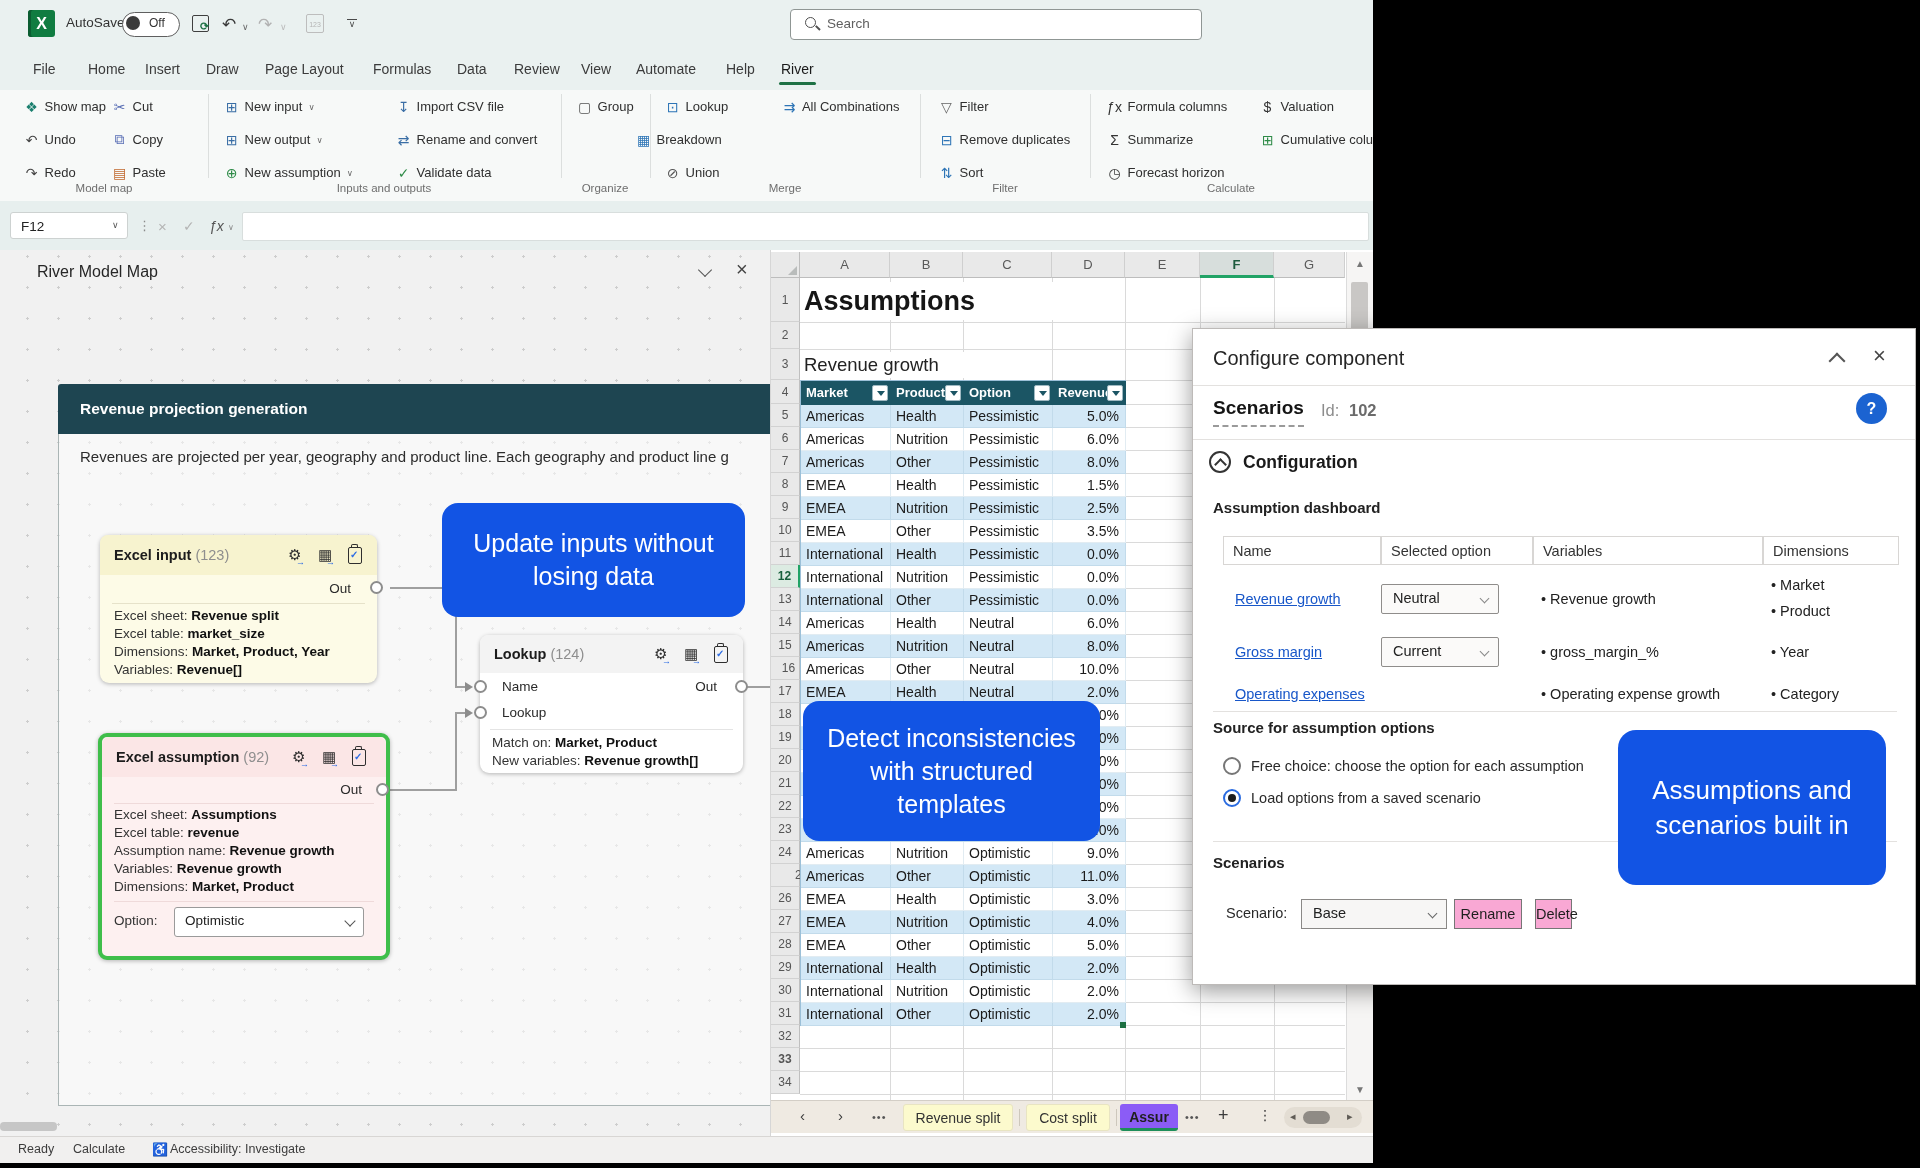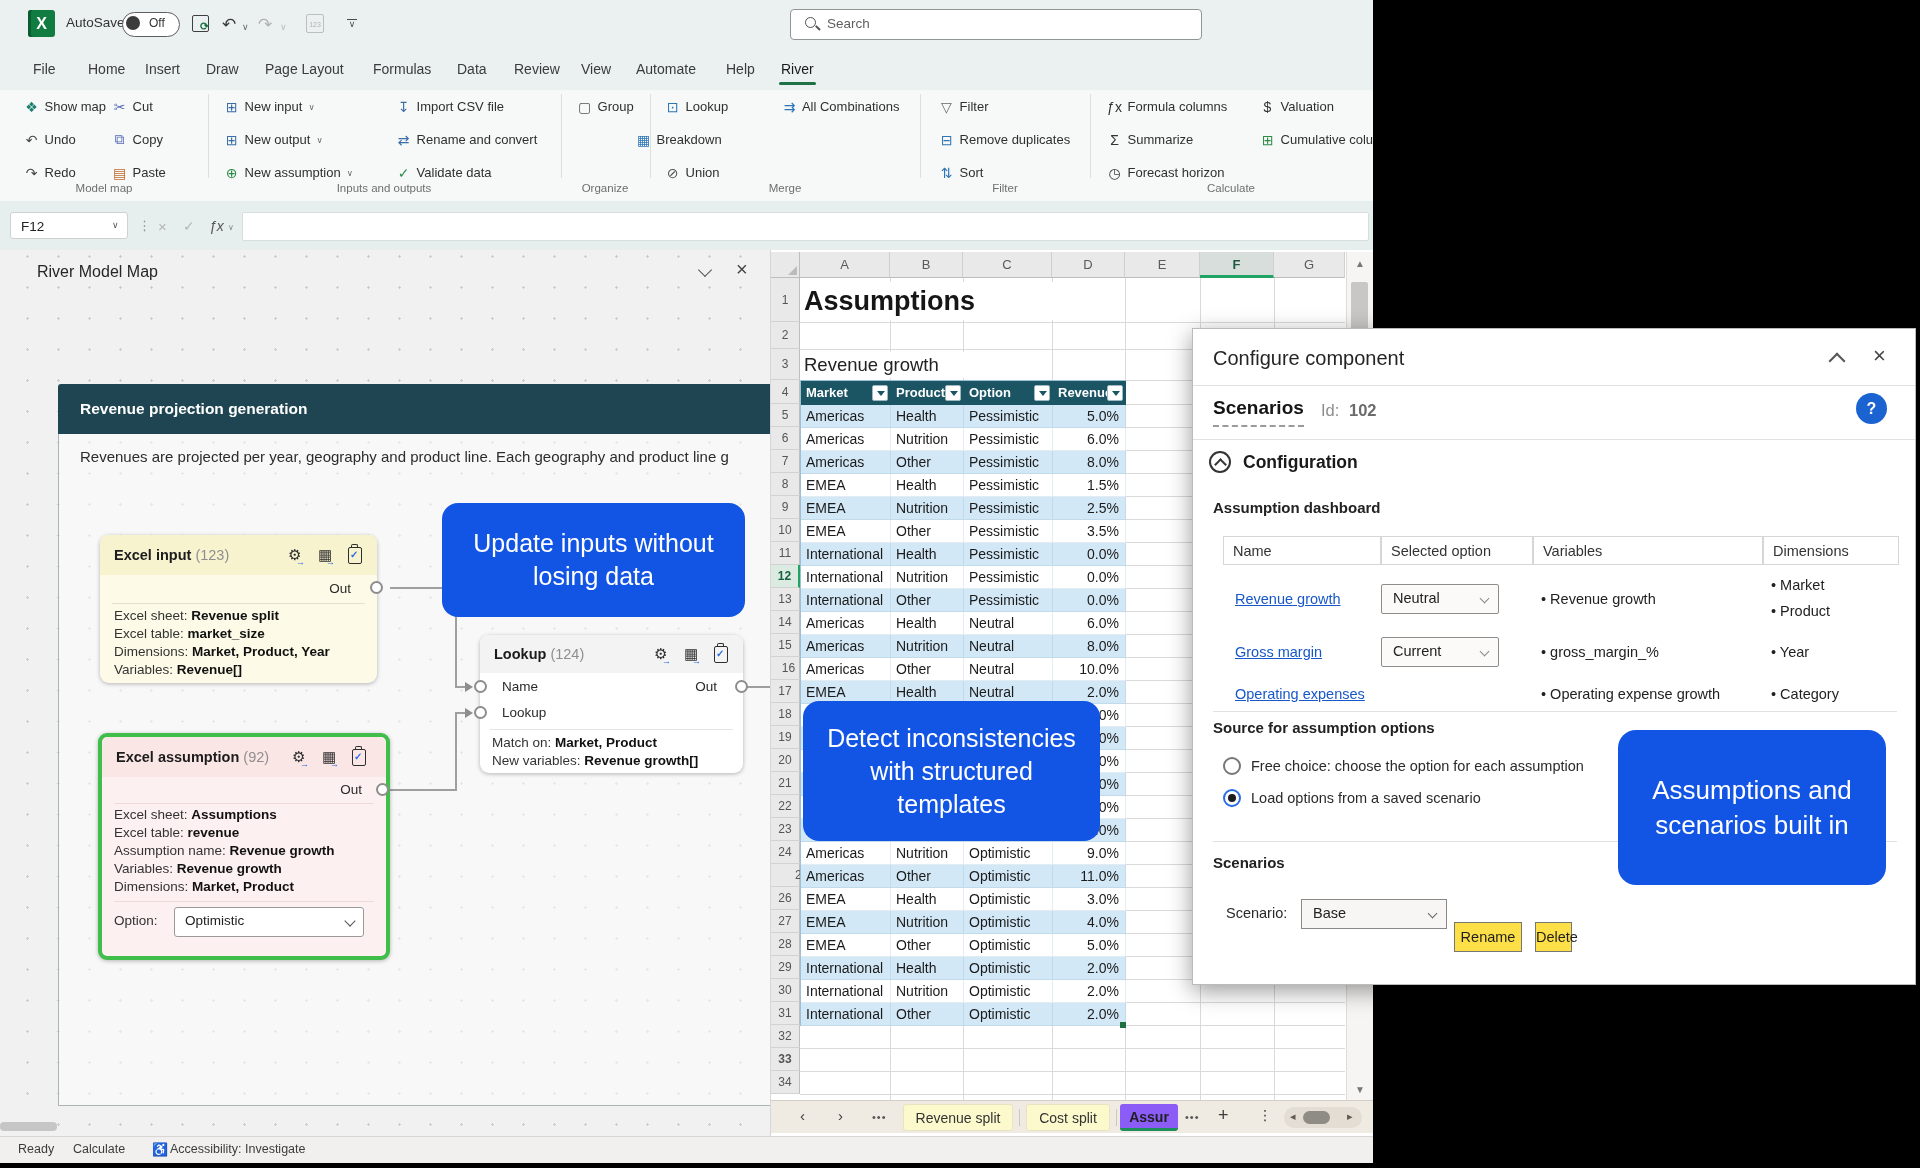--- a/index.html
+++ b/index.html
@@ -137,21 +137,21 @@
   .src-title{position:absolute;left:20px;top:390px;font-size:15px;font-weight:bold;color:#222;}
   .radio{position:absolute;left:30px;width:18px;height:18px;border-radius:50%;border:2px solid #767676;box-sizing:border-box;background:#fff;}
   .radio.sel{border-color:#2a6be0;}
   .radio.sel::after{content:"";position:absolute;left:3px;top:3px;width:8px;height:8px;border-radius:50%;background:#1d1d1d;}
   .radio-lab{position:absolute;left:58px;font-size:14.5px;color:#2a2a2a;white-space:nowrap;}
   .scn-title{position:absolute;left:20px;top:525px;font-size:15px;font-weight:bold;color:#222;}
   .scn-lab{position:absolute;left:33px;top:576px;font-size:14.5px;color:#2a2a2a;}
   .scn-dd{position:absolute;left:108px;top:570px;width:146px;height:30px;background:#f7f6f5;border:1px solid #8a8886;box-sizing:border-box;font-size:14.5px;color:#222;}
   .scn-dd .sv{position:absolute;left:11px;top:5px;}
   .scn-dd .sd{position:absolute;right:10px;top:10px;width:6px;height:6px;border-right:1.5px solid #666;border-bottom:1.5px solid #666;transform:rotate(45deg);}
-  .btn{position:absolute;top:593px;height:30px;background:#fde047;border:1px solid #767676;box-sizing:border-box;font-size:14.5px;color:#1f1f1f;text-align:center;line-height:28px;}
+  .btn{position:absolute;top:570px;height:30px;background:#f9a8d4;border:1px solid #767676;box-sizing:border-box;font-size:14.5px;color:#1f1f1f;text-align:center;line-height:28px;}
 </style>
 </head>
 <body>
 
 <div class="stage">
   <div class="window">
 
     <div class="titlebar">
       <div class="xl-logo">X</div>
       <span class="as-label">AutoSave</span>

